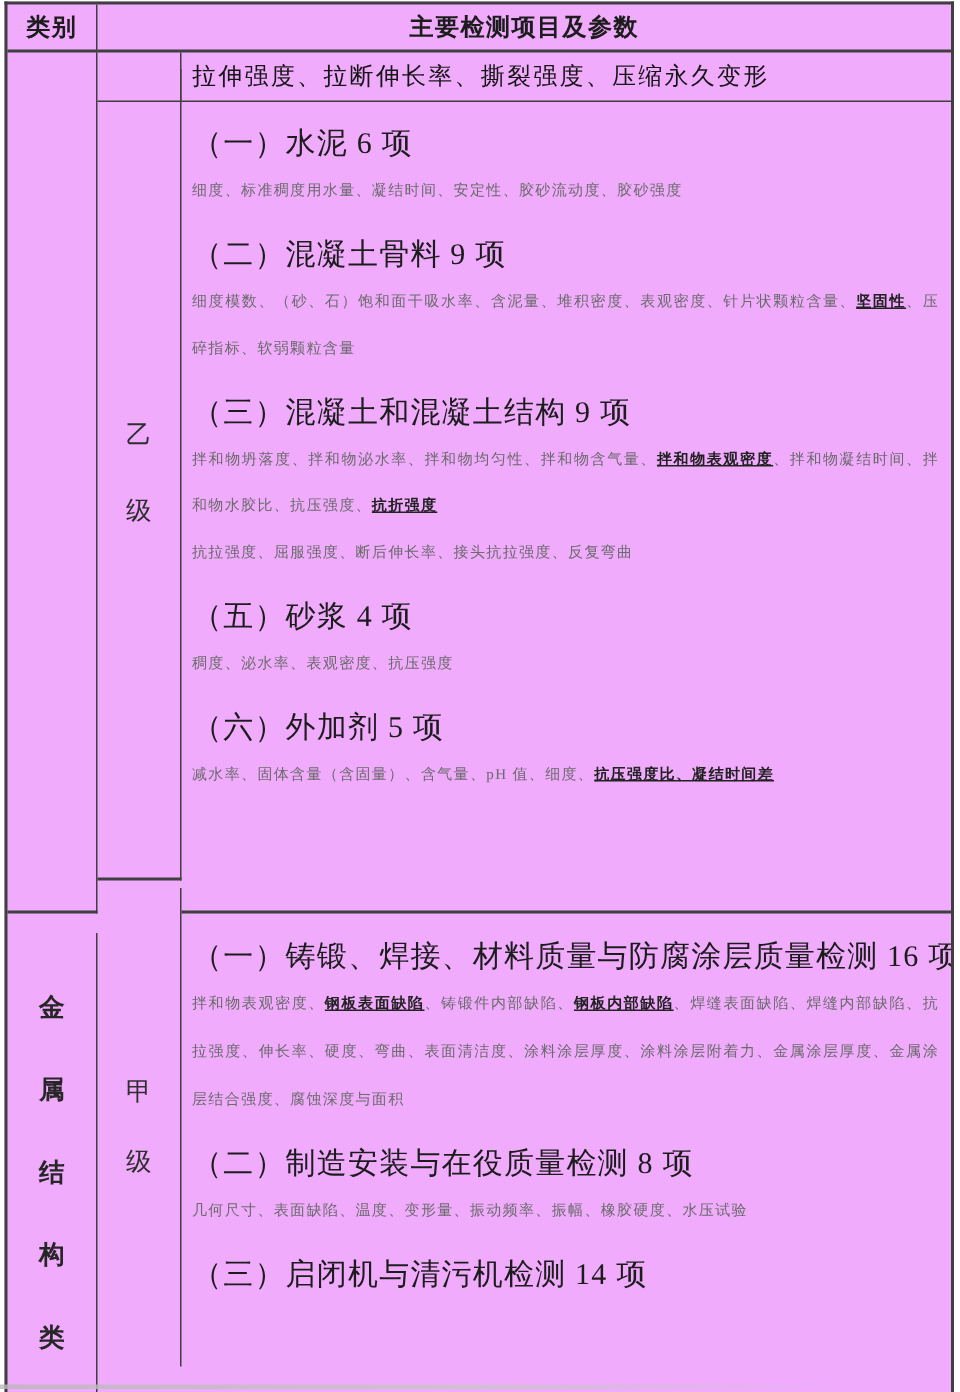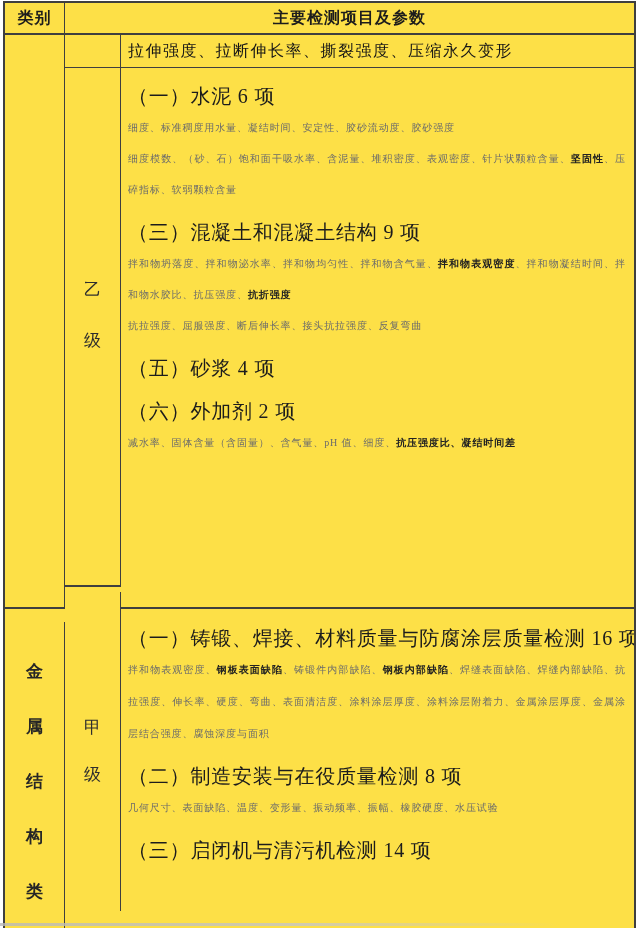--- a/index.html
+++ b/index.html
@@ -18,21 +18,21 @@
   .table{
     position:absolute;left:3px;top:1px;
     width:633px;height:927px;
     box-sizing:border-box;
     border-top:2px solid var(--line);
     border-left:2px solid var(--line);
     border-right:2px solid var(--line);
     display:grid;
     grid-template-columns:60px 56px 1fr;
     grid-template-rows:32px 33px 541px 1fr;
-    background:#fde047;
+    background:#f0abfc;
   }
   .cell{box-sizing:border-box;position:relative;}
   .br{border-right:1.5px solid var(--line);}
   .bb{border-bottom:1.5px solid var(--line);}
   .bb2{border-bottom:2px solid var(--line);}
   .center{display:flex;align-items:center;justify-content:center;}
   .head-text{
     font-weight:700;font-size:16px;color:var(--heading);letter-spacing:1px;
   }
   
@@ -63,21 +63,21 @@
     white-space:nowrap;
   }
   .content-metal .sec-title{line-height:32px;margin-top:10px;}
   .sec-title:first-child{margin-top:0;}
   .sec-items{
     font-size:10px;color:var(--body);
     line-height:31px;letter-spacing:0.9px;
     text-align:justify;
   }
   .content-metal .sec-items{line-height:32px;}
-  .seg.b{font-weight:700;color:#222222;}
+  .seg.b{font-weight:700;color:#222222;text-decoration:underline;}
   .bottom-smear{
     position:absolute;left:0;top:923px;width:560px;height:3px;
     background:linear-gradient(to right,#b9b9b9 0%,#c6c6c6 55%,rgba(255,255,255,0) 100%);
     opacity:.8;
   }
 </style>
 </head>
 <body>
 
 <div class="table">
@@ -96,26 +96,28 @@
     <span>拉伸强度、拉断伸长率、撕裂强度、压缩永久变形</span>
   </div>
 
   <div class="cell br bb2 vstack stack-grade-b" style="grid-column:2;grid-row:3;">
     <span class="ch">乙</span>
     <span class="ch">级</span>
   </div>
   <div class="cell bb2 content" style="grid-column:3;grid-row:3;">
       <div class="sec-title">（一）水泥 6 项</div>
       <div class="sec-items"><span class="seg">细度、标准稠度用水量、凝结时间、安定性、胶砂流动度、胶砂强度</span></div>
+      <div class="sec-title">（二）混凝土骨料 9 项</div>
       <div class="sec-items"><span class="seg">细度模数、（砂、石）饱和面干吸水率、含泥量、堆积密度、表观密度、针片状颗粒含量、</span><span class="seg b">坚固性</span><span class="seg">、压碎指标、软弱颗粒含量</span></div>
       <div class="sec-title">（三）混凝土和混凝土结构 9 项</div>
       <div class="sec-items"><span class="seg">拌和物坍落度、拌和物泌水率、拌和物均匀性、拌和物含气量、</span><span class="seg b">拌和物表观密度</span><span class="seg">、拌和物凝结时间、拌和物水胶比、抗压强度、</span><span class="seg b">抗折强度</span></div>
       <div class="sec-items"><span class="seg">抗拉强度、屈服强度、断后伸长率、接头抗拉强度、反复弯曲</span></div>
       <div class="sec-title">（五）砂浆 4 项</div>
-      <div class="sec-title">（六）外加剂 2 项</div>
+      <div class="sec-items"><span class="seg">稠度、泌水率、表观密度、抗压强度</span></div>
+      <div class="sec-title">（六）外加剂 5 项</div>
       <div class="sec-items"><span class="seg">减水率、固体含量（含固量）、含气量、pH 值、细度、</span><span class="seg b">抗压强度比、凝结时间差</span></div>
     </div>
 
   <div class="cell br vstack stack-metal-cat" style="grid-column:1;grid-row:4;">
     <span class="ch">金</span>
     <span class="ch">属</span>
     <span class="ch">结</span>
     <span class="ch">构</span>
     <span class="ch">类</span>
   </div>

